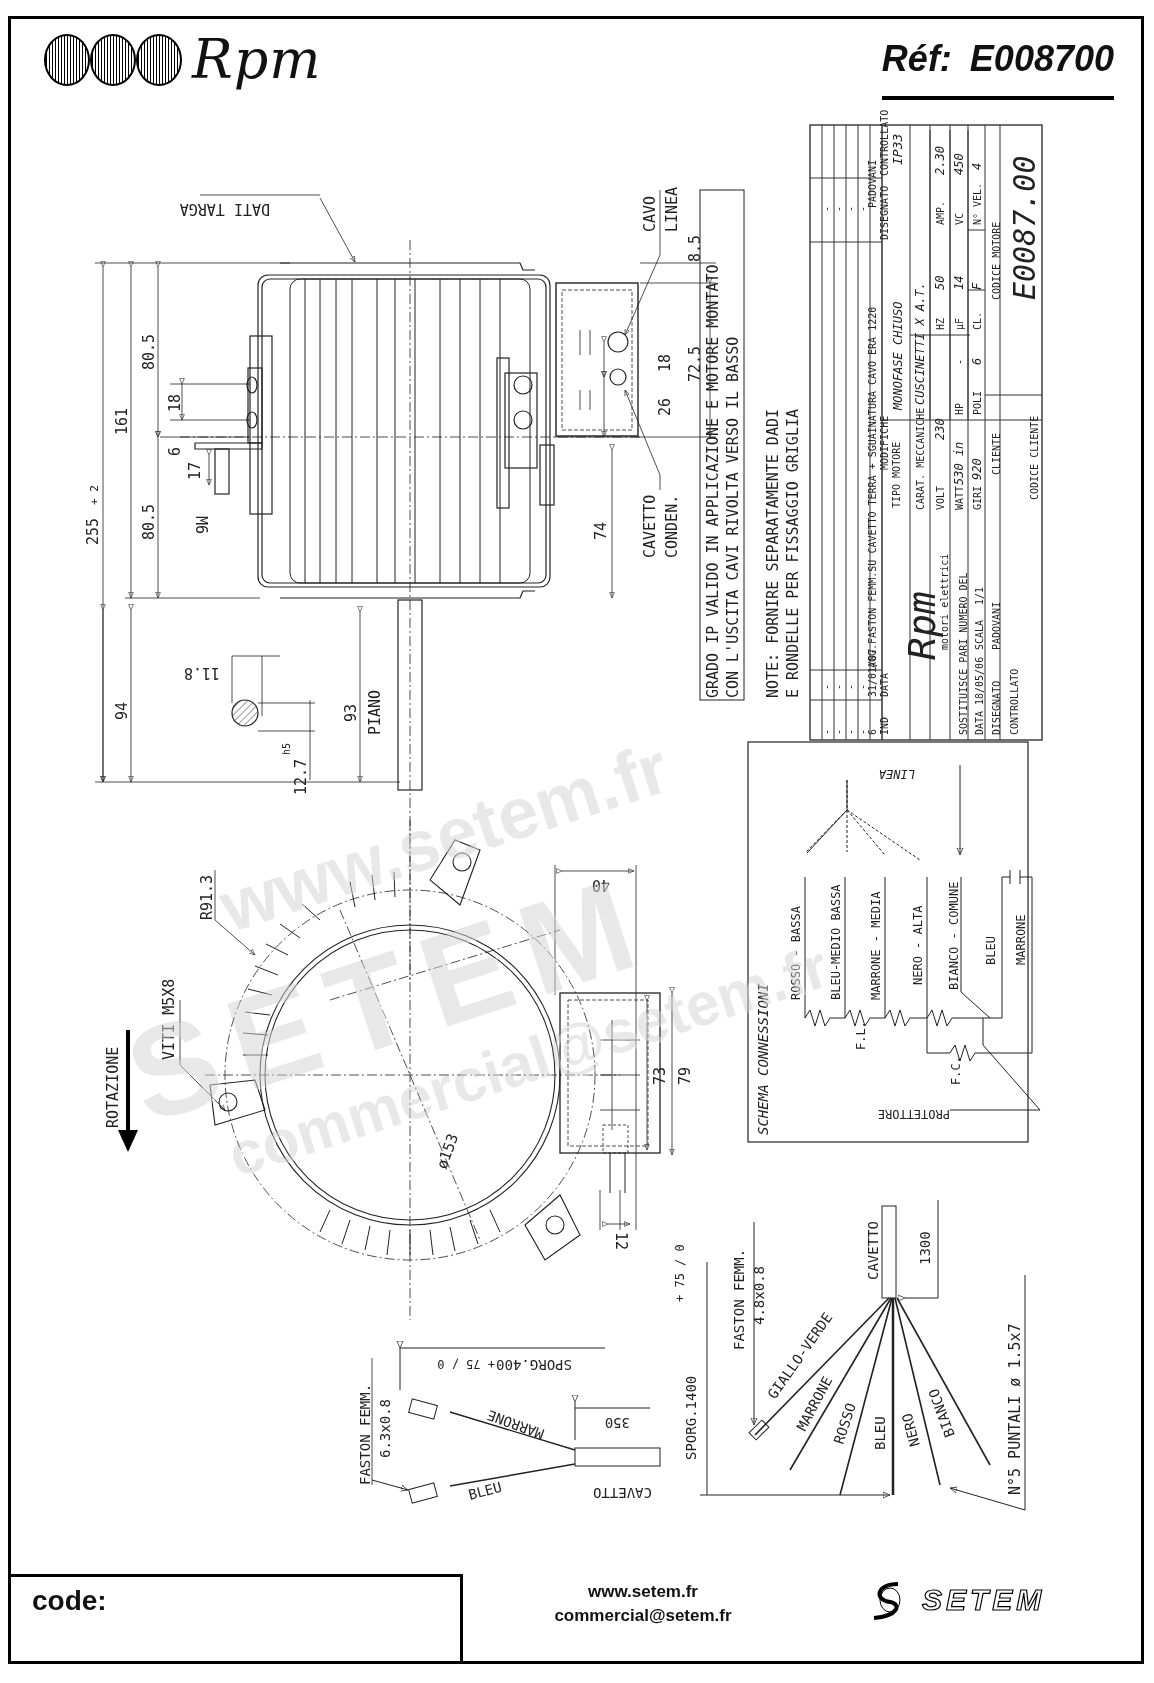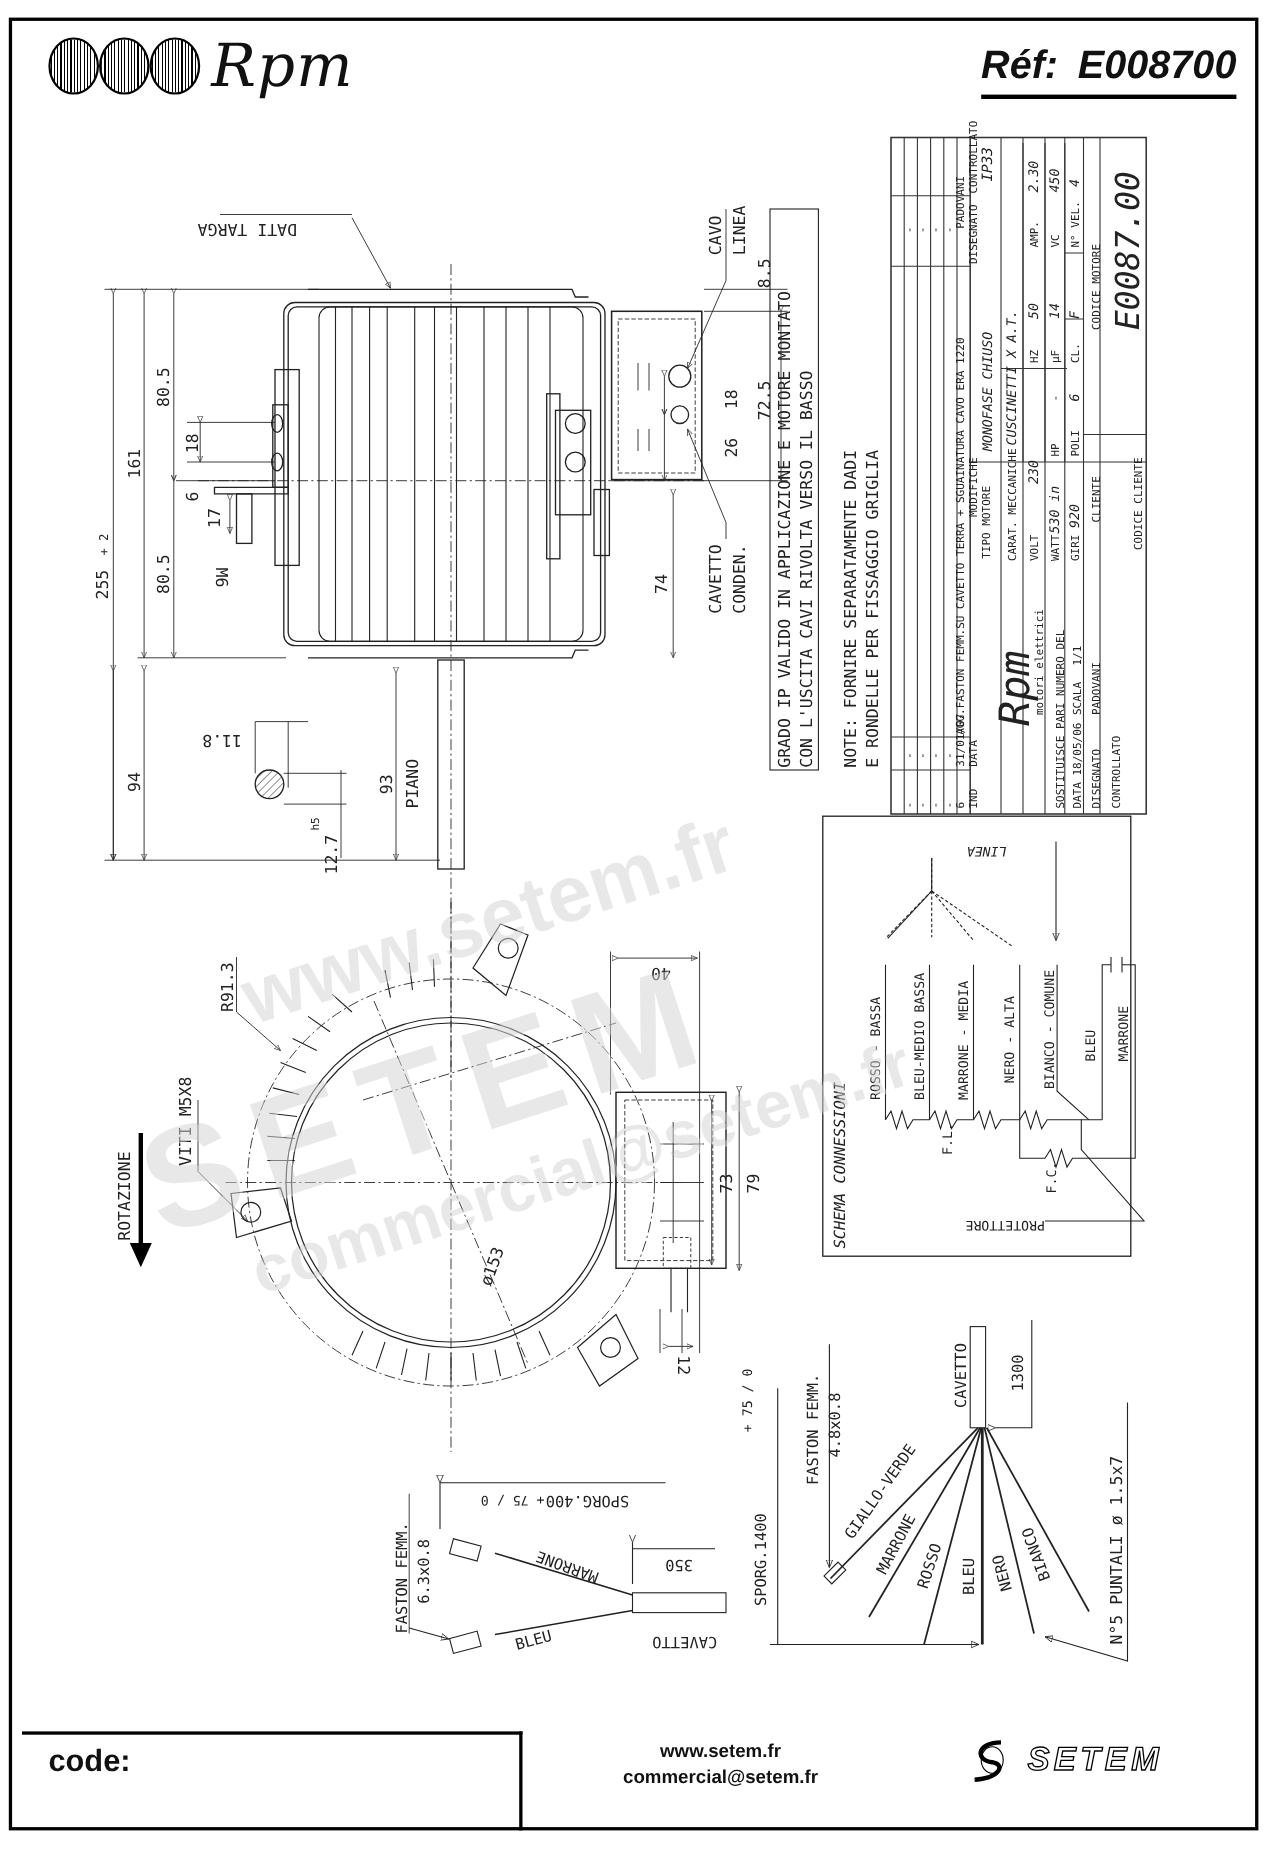--- a/index.html
+++ b/index.html
@@ -2,24 +2,24 @@
 <html><head>
 <meta charset="utf-8">
 <style>
   html,body{margin:0;padding:0;background:#fff;}
   body{width:1154px;height:1683px;position:relative;overflow:hidden;font-family:"DejaVu Sans Mono",monospace;color:#111;}
   .sheet{position:absolute;left:8px;top:16px;width:1136px;height:1648px;border:3px solid #000;box-sizing:border-box;}
   .abs{position:absolute;}
   .hdr-logo{left:44px;top:30px;height:60px;display:flex;align-items:center;gap:4px;}
   .coil{width:46px;height:52px;border-radius:50%/50%;background:repeating-linear-gradient(90deg,#000 0 1px,#fff 1px 3px);border:2px solid #000;box-sizing:border-box;margin-right:-4px;}
   .rpm-word{font-family:"DejaVu Serif",serif;font-style:italic;font-size:54px;line-height:1;margin-left:10px;letter-spacing:1px;}
-  .ref{right:30px;top:38px;font-family:"Liberation Sans",sans-serif;font-weight:bold;font-style:italic;font-size:36px;border-bottom:4px solid #000;padding-bottom:6px;}
+  .ref{right:40px;top:38px;font-family:"Liberation Sans",sans-serif;font-weight:bold;font-style:italic;font-size:36px;border-bottom:4px solid #000;padding-bottom:16px;}
   .ref span{margin-left:18px;}
   svg text{font-family:"DejaVu Sans Mono",monospace;fill:#222;}
-  .footer{left:20px;top:1574px;width:1040px;height:90px;}
+  .footer{left:8px;top:1574px;width:1040px;height:90px;}
   .code-box{position:absolute;left:0;top:0;width:455px;height:90px;border-top:3px solid #000;border-right:3px solid #000;box-sizing:border-box;}
   .code-label{position:absolute;left:24px;top:8px;font-family:"Liberation Sans",sans-serif;font-weight:bold;font-size:28px;}
   .code-val{position:absolute;left:115px;top:30px;font-family:"Liberation Sans",sans-serif;font-weight:bold;font-size:50px;letter-spacing:1px;}
   .web{position:absolute;left:520px;top:6px;width:230px;text-align:center;font-family:"Liberation Sans",sans-serif;font-weight:bold;font-size:17px;line-height:24px;}
   .addr{position:absolute;left:490px;top:60px;font-family:"Liberation Sans",sans-serif;font-size:15px;white-space:nowrap;}
   .setem-logo{position:absolute;left:860px;top:6px;display:flex;align-items:center;gap:10px;}
   .setem-word{font-family:"Liberation Sans",sans-serif;font-style:italic;font-weight:bold;font-size:30px;color:#fff;-webkit-text-stroke:1.2px #000;letter-spacing:4px;}
   .wm{position:absolute;font-family:"Liberation Sans",sans-serif;font-weight:900;color:rgba(150,150,150,0.22);transform-origin:left top;white-space:nowrap;pointer-events:none;text-shadow:2px 2px 0 rgba(255,255,255,0.4);}
 </style>
 </head>

